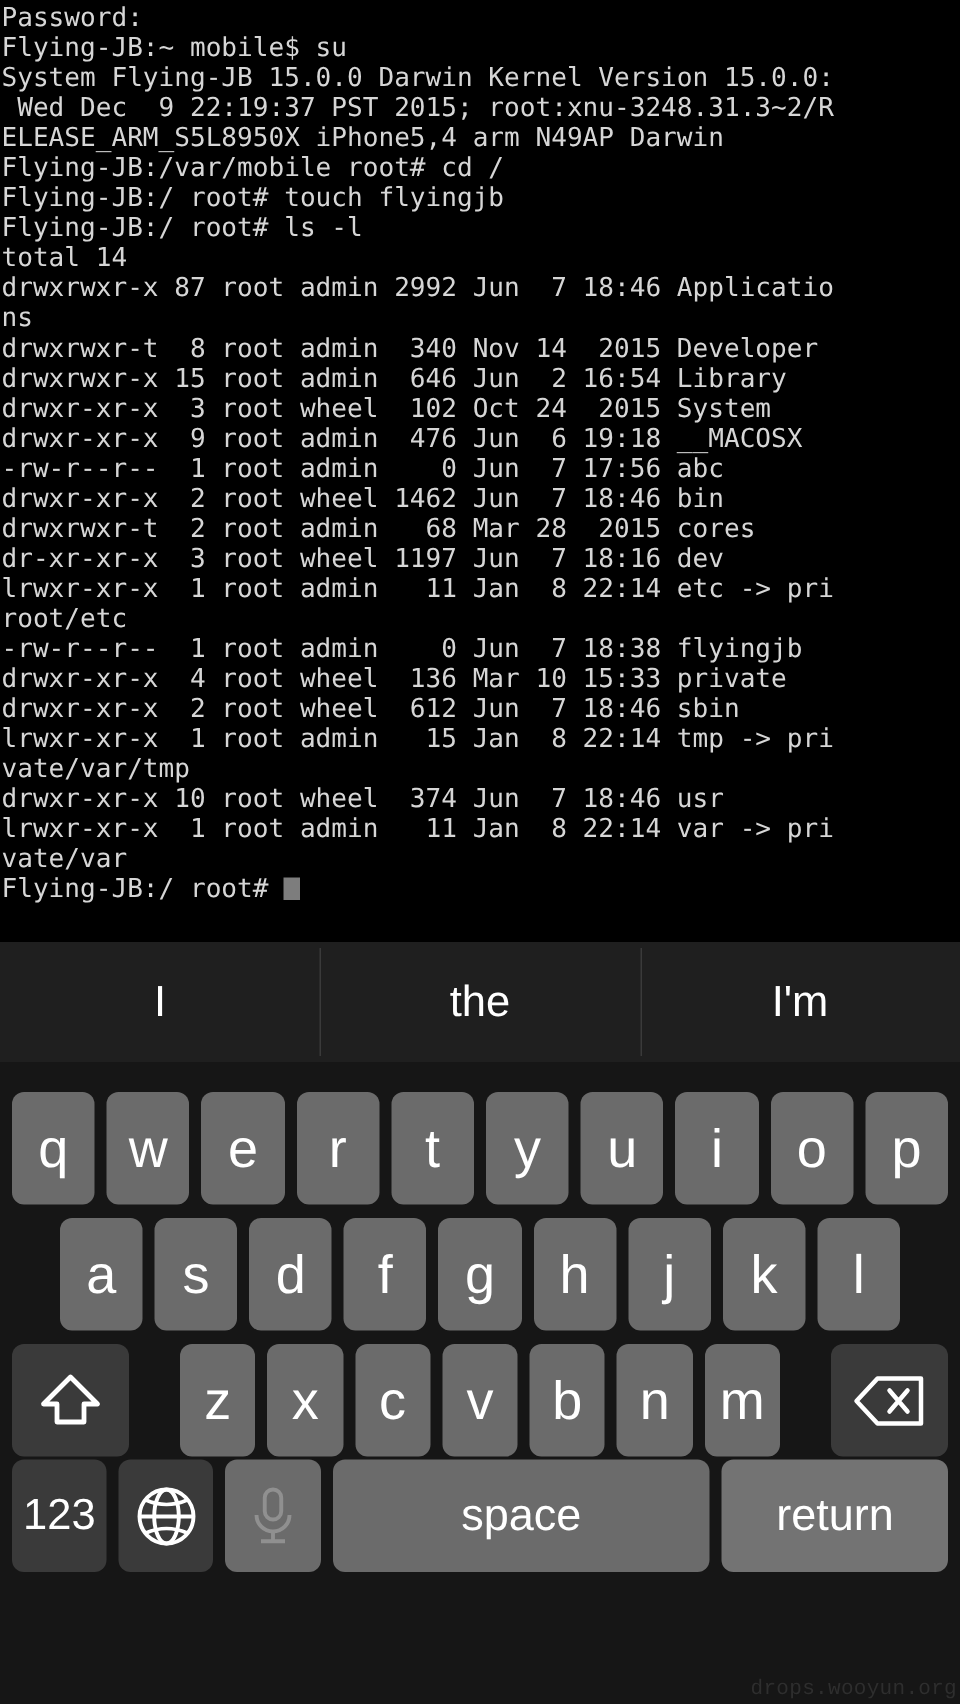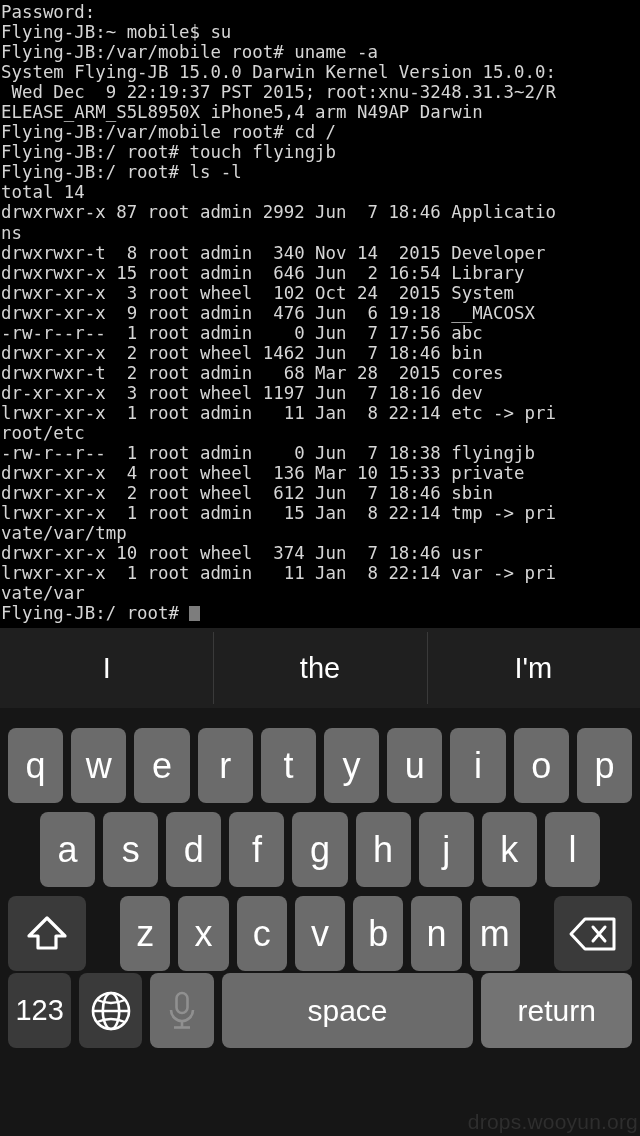--- a/index.html
+++ b/index.html
@@ -112,36 +112,35 @@
   .key.shift { flex: 1.55 1 0; background: #3a3a3a; }
   .key.bksp  { flex: 1.55 1 0; background: #3a3a3a; }
   .key.spacer { background: transparent; flex: 0.52 1 0; margin: 0; }
 
   .key svg { display: block; }
 
   
   #watermark {
     position: absolute;
     right: 2px; bottom: 2px;
-    font-family: Liberation Sans, sans-serif;
-    font-size: 21px;
+    font-family: Liberation Mono, monospace;
+    font-size: 14px;
     color: #2e2e2e;
     letter-spacing: 0.2px;
   }
 </style>
 </head>
 <body>
 
 <div id="screen">
 
   <div id="terminal">
     <div id="terminal-lines">
         <div class="tline">Password:</div>
         <div class="tline">Flying-JB:~ mobile$ su</div>
-        <div class="tline">Flying-JB:/var/mobile root# uname -a</div>
         <div class="tline">System Flying-JB 15.0.0 Darwin Kernel Version 15.0.0:</div>
         <div class="tline"> Wed Dec  9 22:19:37 PST 2015; root:xnu-3248.31.3~2/R</div>
         <div class="tline">ELEASE_ARM_S5L8950X iPhone5,4 arm N49AP Darwin</div>
         <div class="tline">Flying-JB:/var/mobile root# cd /</div>
         <div class="tline">Flying-JB:/ root# touch flyingjb</div>
         <div class="tline">Flying-JB:/ root# ls -l</div>
         <div class="tline">total 14</div>
         <div class="tline">drwxrwxr-x 87 root admin 2992 Jun  7 18:46 Applicatio</div>
         <div class="tline">ns</div>
         <div class="tline">drwxrwxr-t  8 root admin  340 Nov 14  2015 Developer</div>

